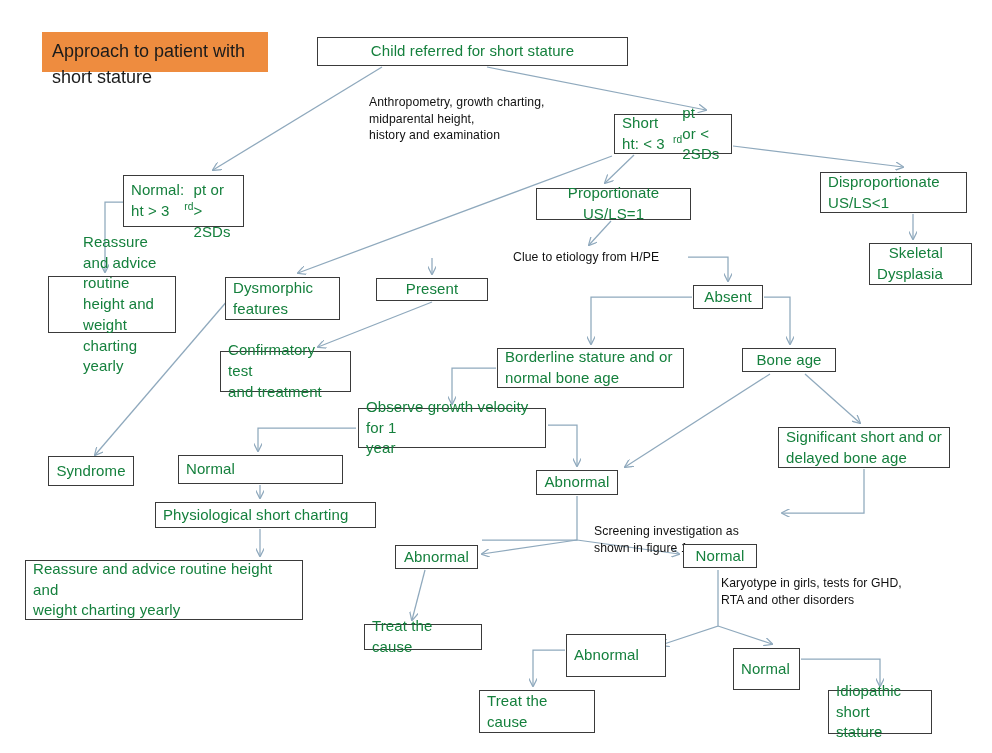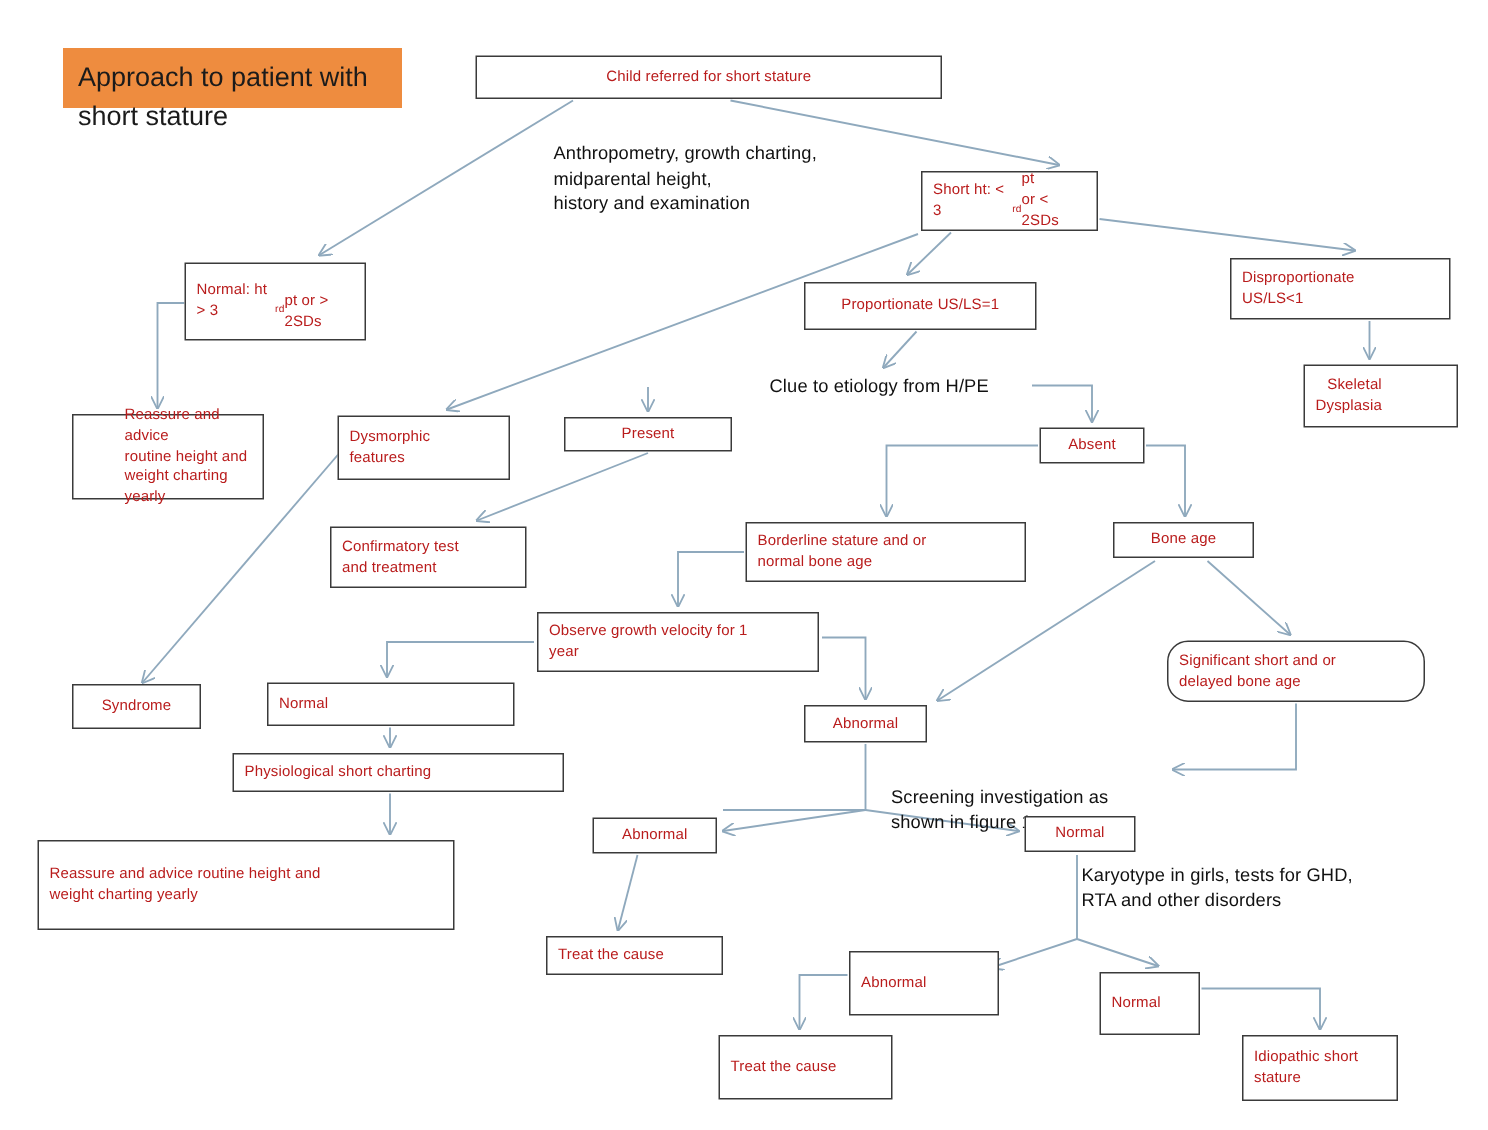--- a/index.html
+++ b/index.html
@@ -13,23 +13,23 @@
   #stage{position:relative;width:992px;height:753px;}
   svg#edges{position:absolute;left:0;top:0;width:992px;height:753px;pointer-events:none;}
   .node{
     position:absolute;
     box-sizing:border-box;
     border:1px solid #3a3a3a;
     background:#ffffff;
     display:flex;
     align-items:center;
     padding:4px 7px;
-    font-size:10px;
+    font-size:15px;
     line-height:1.38;
-    color:#b91c1c;
+    color:#15803d;
     white-space:pre-line;
     letter-spacing:.1px;
   }
   .label{
     position:absolute;
     box-sizing:border-box;
     background:transparent;
     font-size:12.2px;
     line-height:1.38;
     color:#111;
@@ -146,21 +146,21 @@
 features</div>
     <div class="node" style="left: 376px; top: 278px; width: 112px; height: 23px; justify-content: center; text-align: center; border-color: rgb(58, 58, 58);">Present</div>
     <div class="node" style="left: 693px; top: 285px; width: 70px; height: 24px; justify-content: center; text-align: center; border-color: rgb(58, 58, 58);">Absent</div>
     <div class="node" style="left: 220px; top: 351px; width: 131px; height: 41px; border-color: rgb(58, 58, 58);">Confirmatory test
 and treatment</div>
     <div class="node" style="left: 497px; top: 348px; width: 187px; height: 40px; border-color: rgb(58, 58, 58);">Borderline stature and or
 normal bone age</div>
     <div class="node" style="left: 742px; top: 348px; width: 94px; height: 24px; justify-content: center; text-align: center; border-color: rgb(58, 58, 58);">Bone age</div>
     <div class="node" style="left: 358px; top: 408px; width: 188px; height: 40px; border-color: rgb(58, 58, 58);">Observe growth velocity for 1
 year</div>
-    <div class="node" style="left: 778px; top: 427px; width: 172px; height: 41px; border-color: rgb(58, 58, 58); border-radius: 14px;">Significant short and or
+    <div class="node" style="left: 778px; top: 427px; width: 172px; height: 41px; border-color: rgb(58, 58, 58);">Significant short and or
 delayed bone age</div>
     <div class="node" style="left: 48px; top: 456px; width: 86px; height: 30px; justify-content: center; text-align: center; border-color: rgb(58, 58, 58);">Syndrome</div>
     <div class="node" style="left: 178px; top: 455px; width: 165px; height: 29px; border-color: rgb(58, 58, 58);">Normal</div>
     <div class="node" style="left: 536px; top: 470px; width: 82px; height: 25px; justify-content: center; text-align: center; border-color: rgb(58, 58, 58);">Abnormal</div>
     <div class="node" style="left: 155px; top: 502px; width: 221px; height: 26px; border-color: rgb(58, 58, 58);">Physiological short charting</div>
     <div class="label" style="left: 594px; top: 524px; width: 180px; height: 32px; border: none; display: flex; align-items: center; padding: 0px; background: transparent;">Screening investigation as
 shown in figure 1</div>
     <div class="node" style="left: 395px; top: 545px; width: 83px; height: 24px; justify-content: center; text-align: center; border-color: rgb(58, 58, 58);">Abnormal</div>
     <div class="node" style="left: 683px; top: 544px; width: 74px; height: 24px; justify-content: center; text-align: center; border-color: rgb(58, 58, 58);">Normal</div>
     <div class="node" style="left: 25px; top: 560px; width: 278px; height: 60px; border-color: rgb(58, 58, 58);">Reassure and advice routine height and

